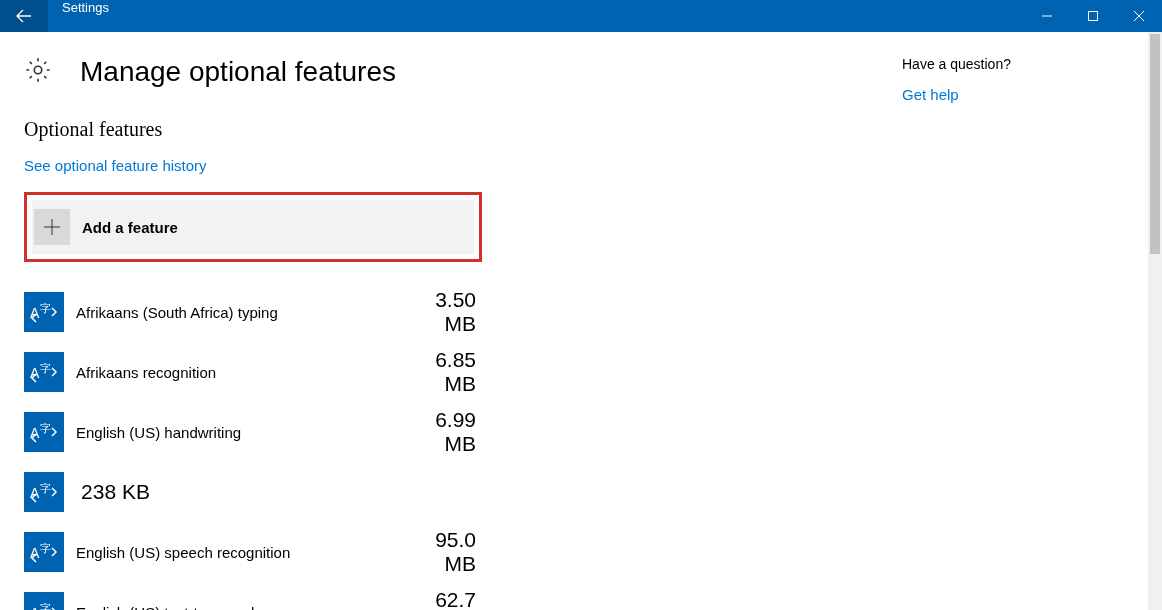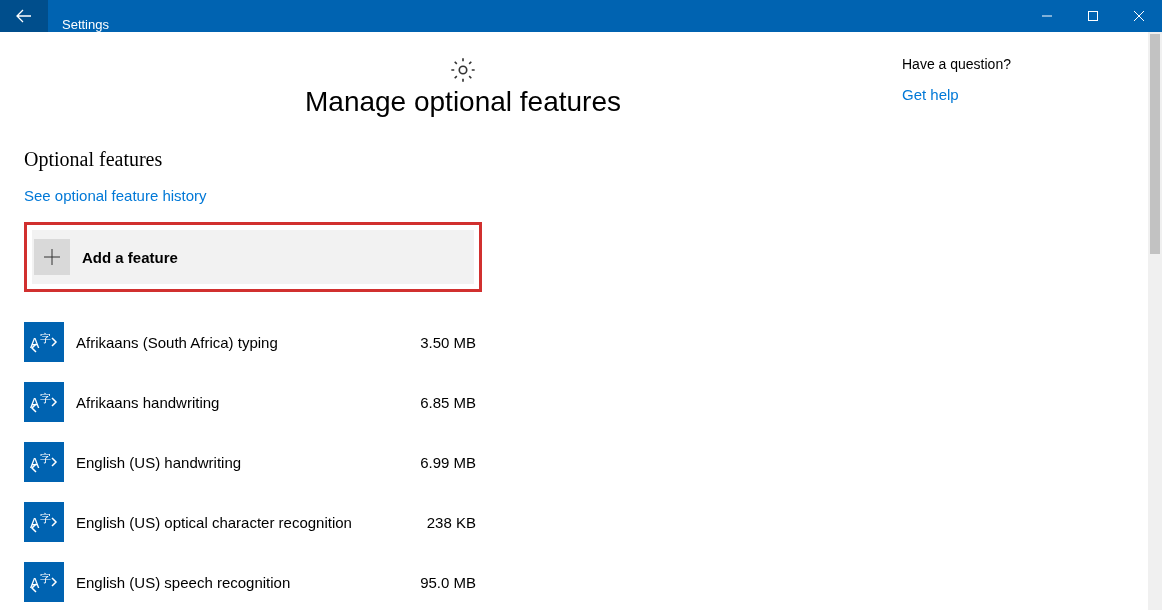--- a/index.html
+++ b/index.html
@@ -11,21 +11,21 @@
     width: 1162px;
     height: 610px;
     overflow: hidden;
     position: relative;
   }
   .titlebar {
     height: 32px;
     background: #0063B1;
     color: #fff;
     display: flex;
-    align-items: flex-end;
+    align-items: flex-start;
   }
   .titlebar .back {
     width: 48px;
     height: 32px;
     background: #004e8c;
     display: flex;
     align-items: center;
     justify-content: center;
     cursor: pointer;
   }
@@ -50,24 +50,23 @@
     display: flex;
     height: calc(610px - 32px);
     position: relative;
   }
   .main {
     padding: 24px 0 0 24px;
     flex: 1;
   }
   .page-header {
     display: flex;
-    align-items: center;
-    gap: 2px;
+    align-items: flex-start;
+    gap: 28px;
     margin-bottom: 30px;
-    flex-direction: column;
   }
   .gear-wrap { width: 28px; height: 28px; color: #333; }
   .page-title {
     font-size: 28px;
     font-weight: 400;
   }
   .section-title {
     font-size: 20px;
     font-weight: 400;
     margin-bottom: 16px;
@@ -123,21 +122,21 @@
     justify-content: center;
     flex-shrink: 0;
   }
   .feat-name {
     flex: 1;
     font-size: 15px;
   }
   .feat-size {
     width: 80px;
     text-align: right;
-    font-size: 15px;
+    font-size: 21px;
     padding-right: 6px;
   }
   .sidebar-right {
     width: 260px;
     padding: 24px 24px 0 0;
   }
   .q-title {
     font-size: 14px;
     margin-bottom: 14px;
   }
@@ -231,21 +230,21 @@
         <div class="feature-row">
           <div class="lang-tile">
             <svg width="40" height="40" viewBox="0 0 40 40">
   <rect width="40" height="40" fill="#0063B1"></rect>
   <text x="6" y="26" fill="#fff" font-family="Segoe UI,sans-serif" font-size="14" font-weight="500">A</text>
   <text x="16" y="20" fill="#fff" font-family="Segoe UI,sans-serif" font-size="11">字</text>
   <path d="M28 24 l4 -4 l-4 -4" stroke="#fff" stroke-width="1.5" fill="none"></path>
   <path d="M12 30 l-4 4 l4 4" stroke="#fff" stroke-width="1.5" fill="none" transform="translate(0 -8)"></path>
 </svg>
           </div>
-          <div class="feat-name">Afrikaans handwriting</div>
+          <div class="feat-name">Afrikaans recognition</div>
           <div class="feat-size">6.85 MB</div>
         </div>
         <div class="feature-row">
           <div class="lang-tile">
             <svg width="40" height="40" viewBox="0 0 40 40">
   <rect width="40" height="40" fill="#0063B1"></rect>
   <text x="6" y="26" fill="#fff" font-family="Segoe UI,sans-serif" font-size="14" font-weight="500">A</text>
   <text x="16" y="20" fill="#fff" font-family="Segoe UI,sans-serif" font-size="11">字</text>
   <path d="M28 24 l4 -4 l-4 -4" stroke="#fff" stroke-width="1.5" fill="none"></path>
   <path d="M12 30 l-4 4 l4 4" stroke="#fff" stroke-width="1.5" fill="none" transform="translate(0 -8)"></path>
@@ -257,21 +256,20 @@
         <div class="feature-row">
           <div class="lang-tile">
             <svg width="40" height="40" viewBox="0 0 40 40">
   <rect width="40" height="40" fill="#0063B1"></rect>
   <text x="6" y="26" fill="#fff" font-family="Segoe UI,sans-serif" font-size="14" font-weight="500">A</text>
   <text x="16" y="20" fill="#fff" font-family="Segoe UI,sans-serif" font-size="11">字</text>
   <path d="M28 24 l4 -4 l-4 -4" stroke="#fff" stroke-width="1.5" fill="none"></path>
   <path d="M12 30 l-4 4 l4 4" stroke="#fff" stroke-width="1.5" fill="none" transform="translate(0 -8)"></path>
 </svg>
           </div>
-          <div class="feat-name">English (US) optical character recognition</div>
           <div class="feat-size">238 KB</div>
         </div>
         <div class="feature-row">
           <div class="lang-tile">
             <svg width="40" height="40" viewBox="0 0 40 40">
   <rect width="40" height="40" fill="#0063B1"></rect>
   <text x="6" y="26" fill="#fff" font-family="Segoe UI,sans-serif" font-size="14" font-weight="500">A</text>
   <text x="16" y="20" fill="#fff" font-family="Segoe UI,sans-serif" font-size="11">字</text>
   <path d="M28 24 l4 -4 l-4 -4" stroke="#fff" stroke-width="1.5" fill="none"></path>
   <path d="M12 30 l-4 4 l4 4" stroke="#fff" stroke-width="1.5" fill="none" transform="translate(0 -8)"></path>

